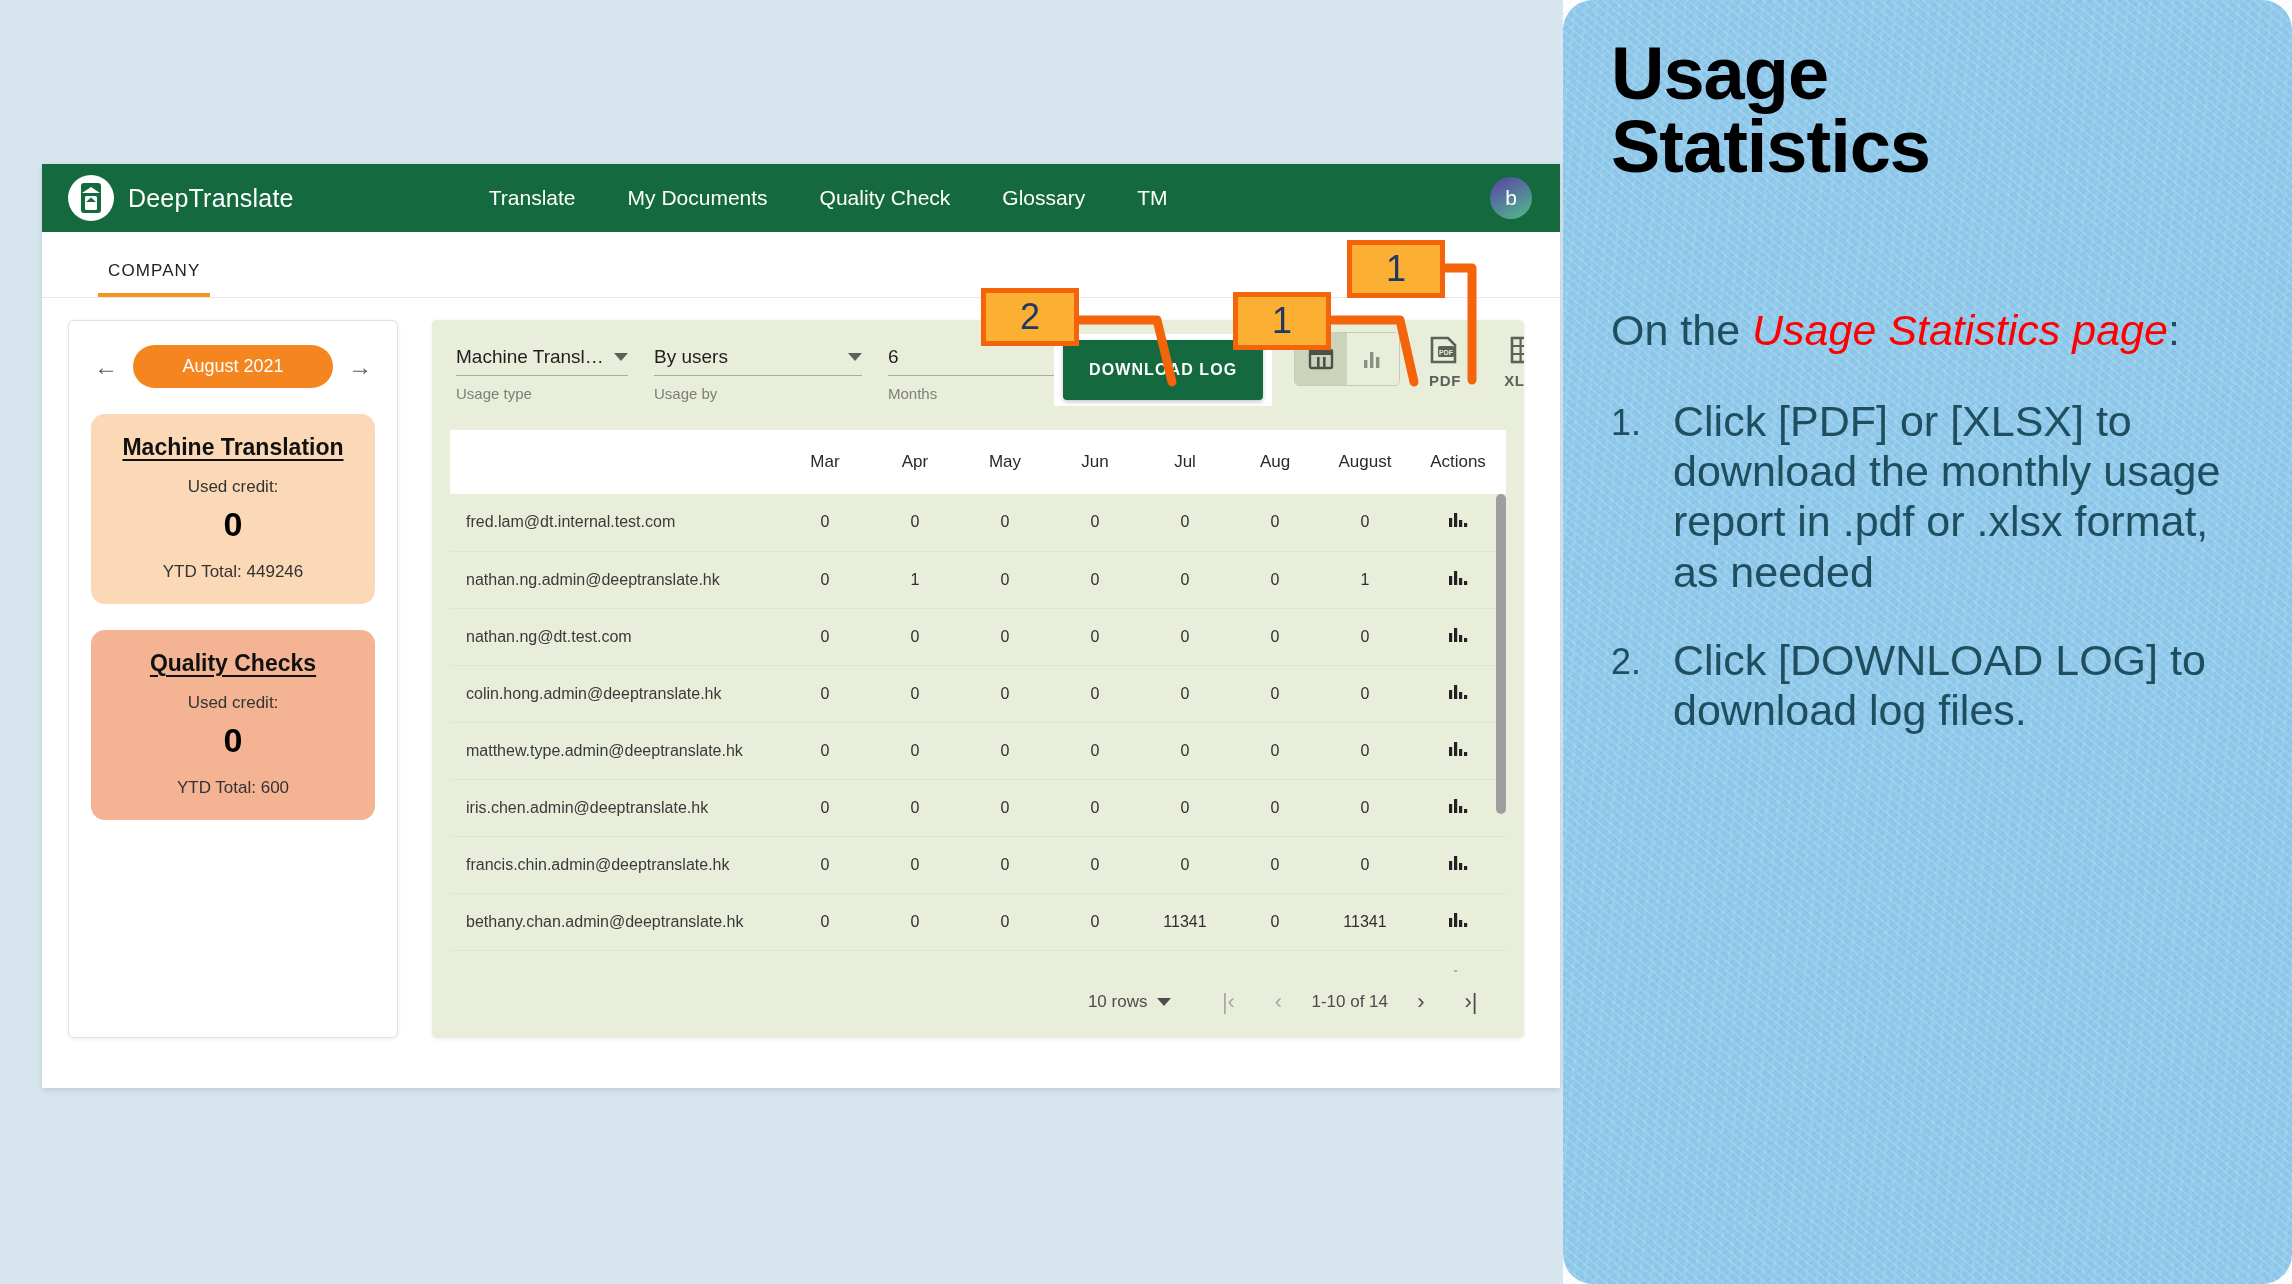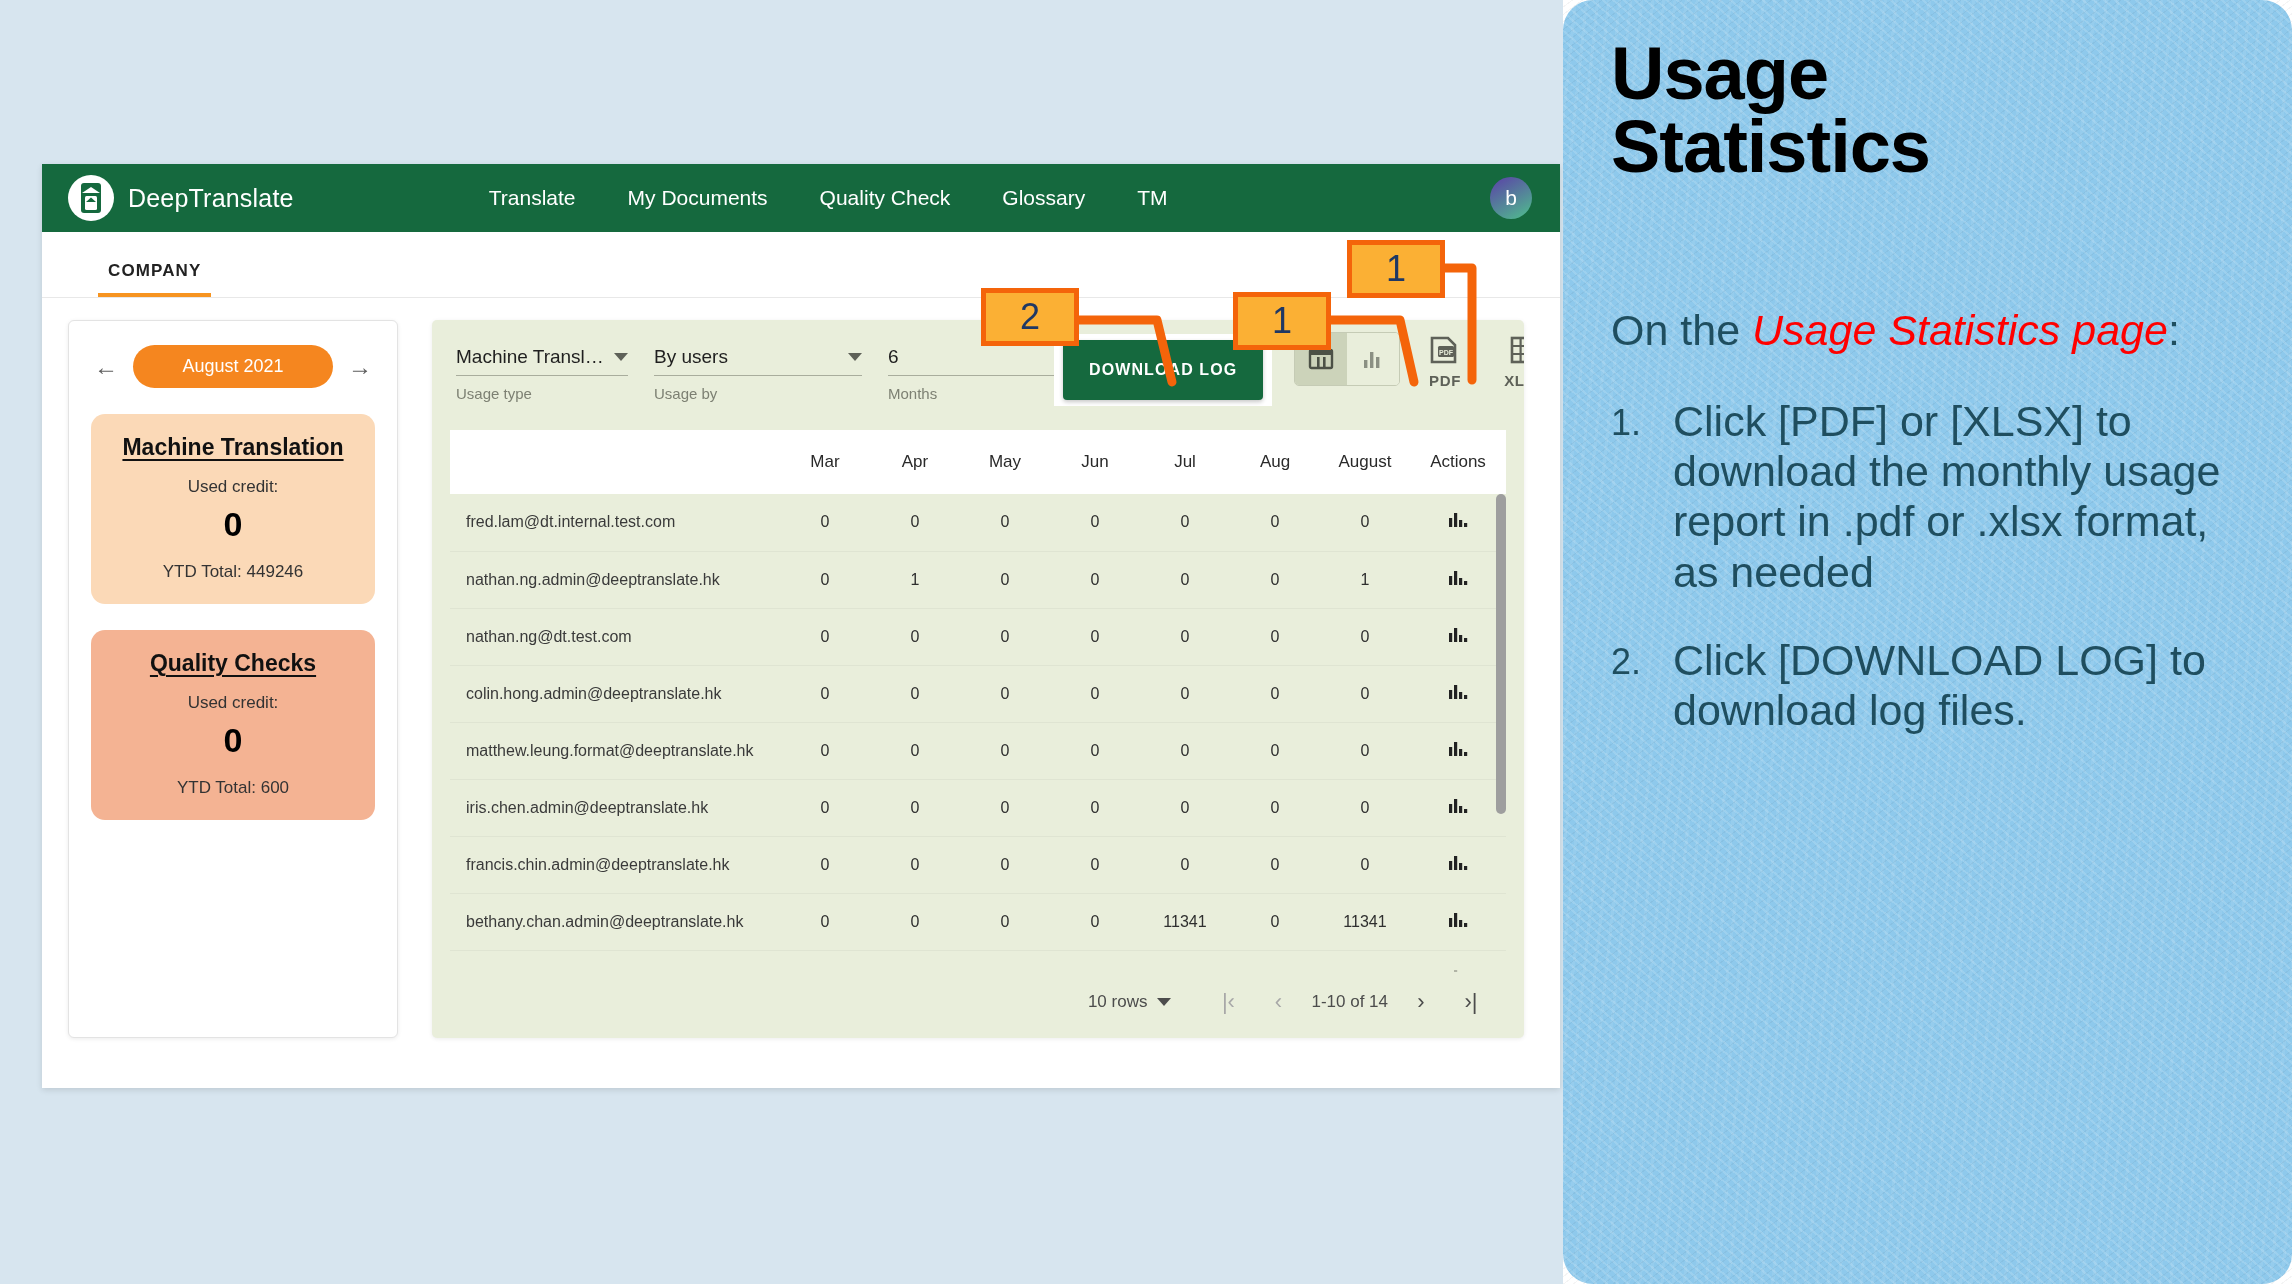--- a/index.html
+++ b/index.html
@@ -62,21 +62,21 @@
   .tabstrip {
     height: 66px; background: #fff;
     display: flex; align-items: flex-end;
     border-bottom: 1px solid #e8e8e8;
   }
   .tab {
     margin-left: 56px; padding: 0 10px 12px 10px;
     font-size: 17px; letter-spacing: 1.1px; color: #222;
     border-bottom: 4px solid transparent; cursor: pointer;
   }
-  .tab.active { border-bottom-color: #f79420; font-weight: bold; }
+  .tab.active { border-bottom-color: #f79420; }
 
   
   .app-body {
     display: flex; gap: 34px;
     padding: 22px 36px 0 26px;
     height: calc(100% - 134px);
     background: #fff;
   }
 
   
@@ -464,21 +464,21 @@
                   <td>0</td>
                   <td>0</td>
                   <td class="c-act"><svg width="20" height="18" viewBox="0 0 20 18">
                       <rect x="1" y="7" width="3.2" height="9" fill="#222"></rect>
                       <rect x="6" y="2" width="3.2" height="14" fill="#222"></rect>
                       <rect x="11" y="9" width="3.2" height="7" fill="#222"></rect>
                       <rect x="16" y="12" width="3.2" height="4" fill="#222"></rect>
                     </svg></td>
                 </tr>
                 <tr>
-                  <td class="c-email">matthew.leung.format@deeptranslate.hk</td>
+                  <td class="c-email">matthew.type.admin@deeptranslate.hk</td>
                   <td>0</td>
                   <td>0</td>
                   <td>0</td>
                   <td>0</td>
                   <td>0</td>
                   <td>0</td>
                   <td>0</td>
                   <td class="c-act"><svg width="20" height="18" viewBox="0 0 20 18">
                       <rect x="1" y="7" width="3.2" height="9" fill="#222"></rect>
                       <rect x="6" y="2" width="3.2" height="14" fill="#222"></rect>

